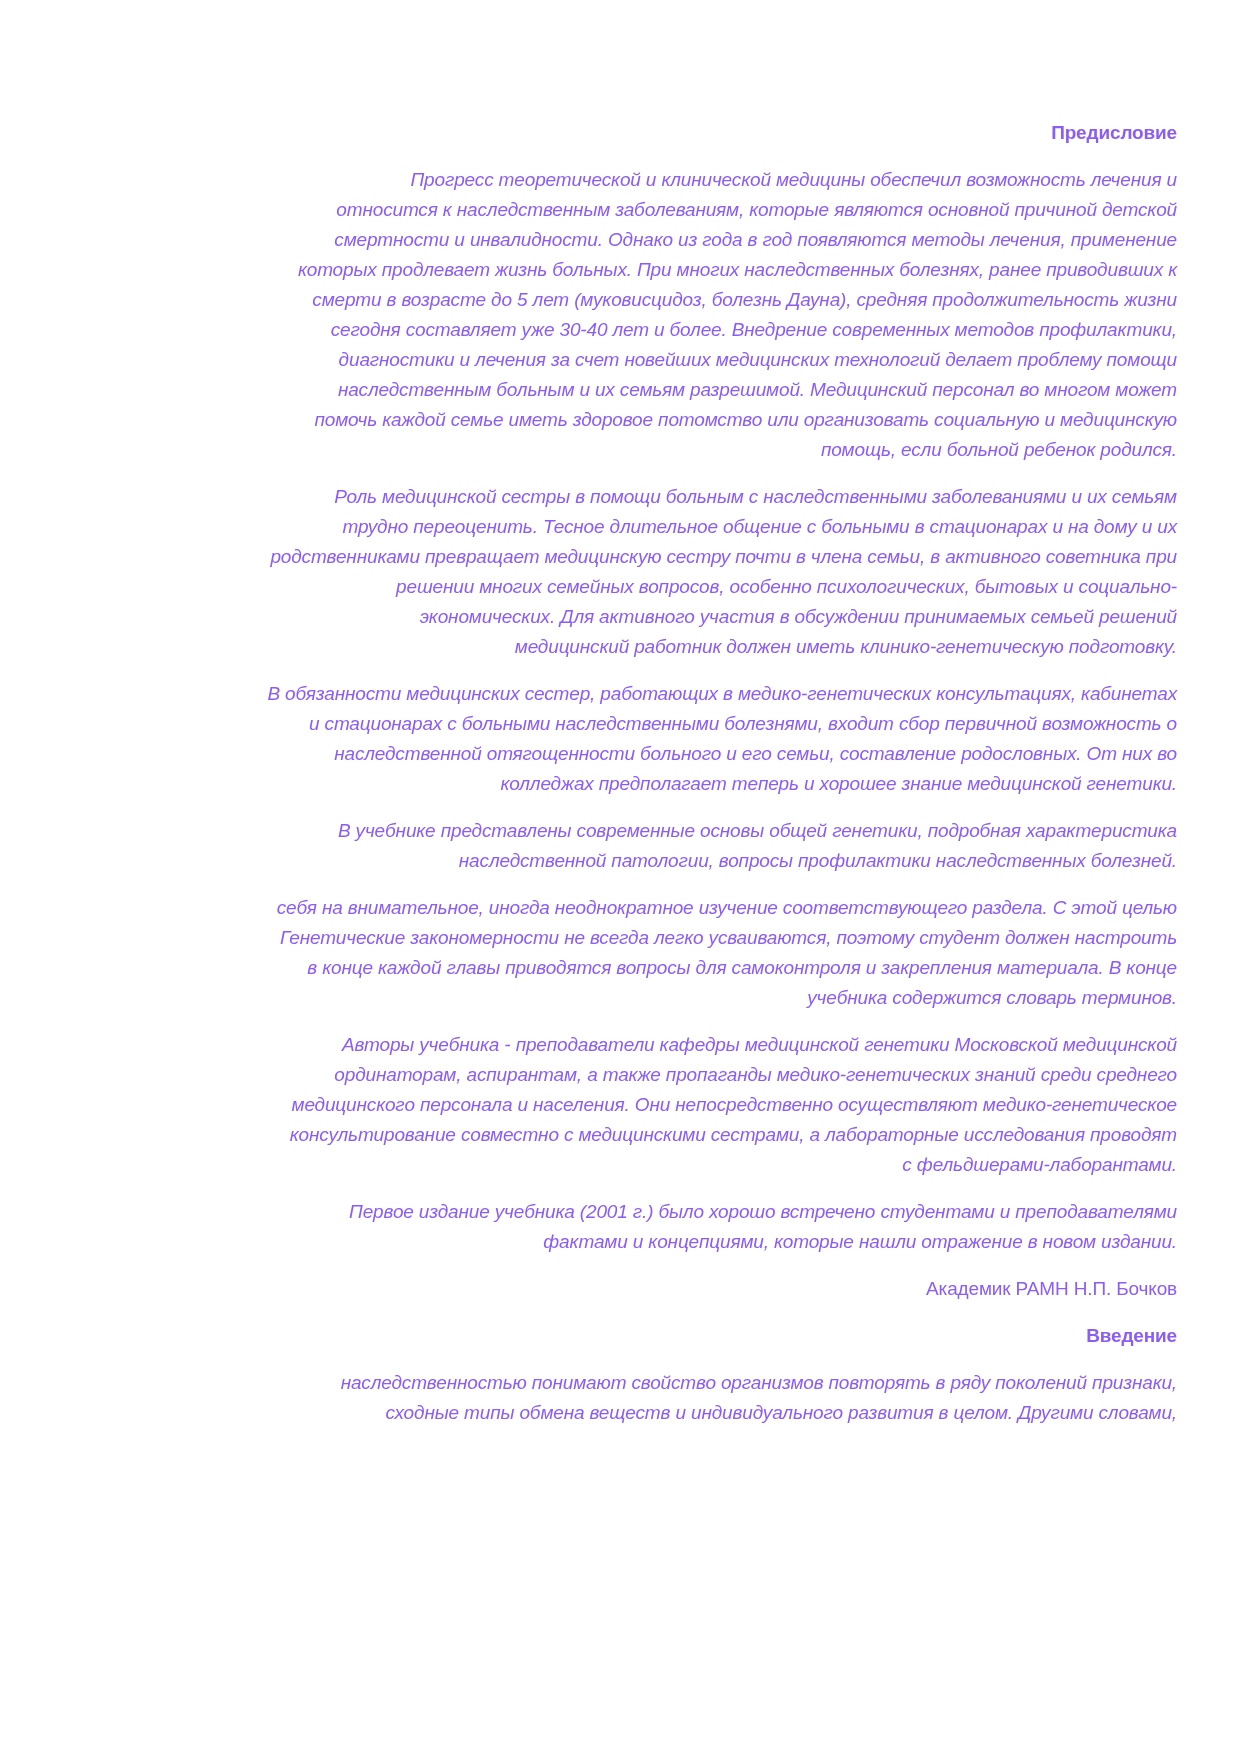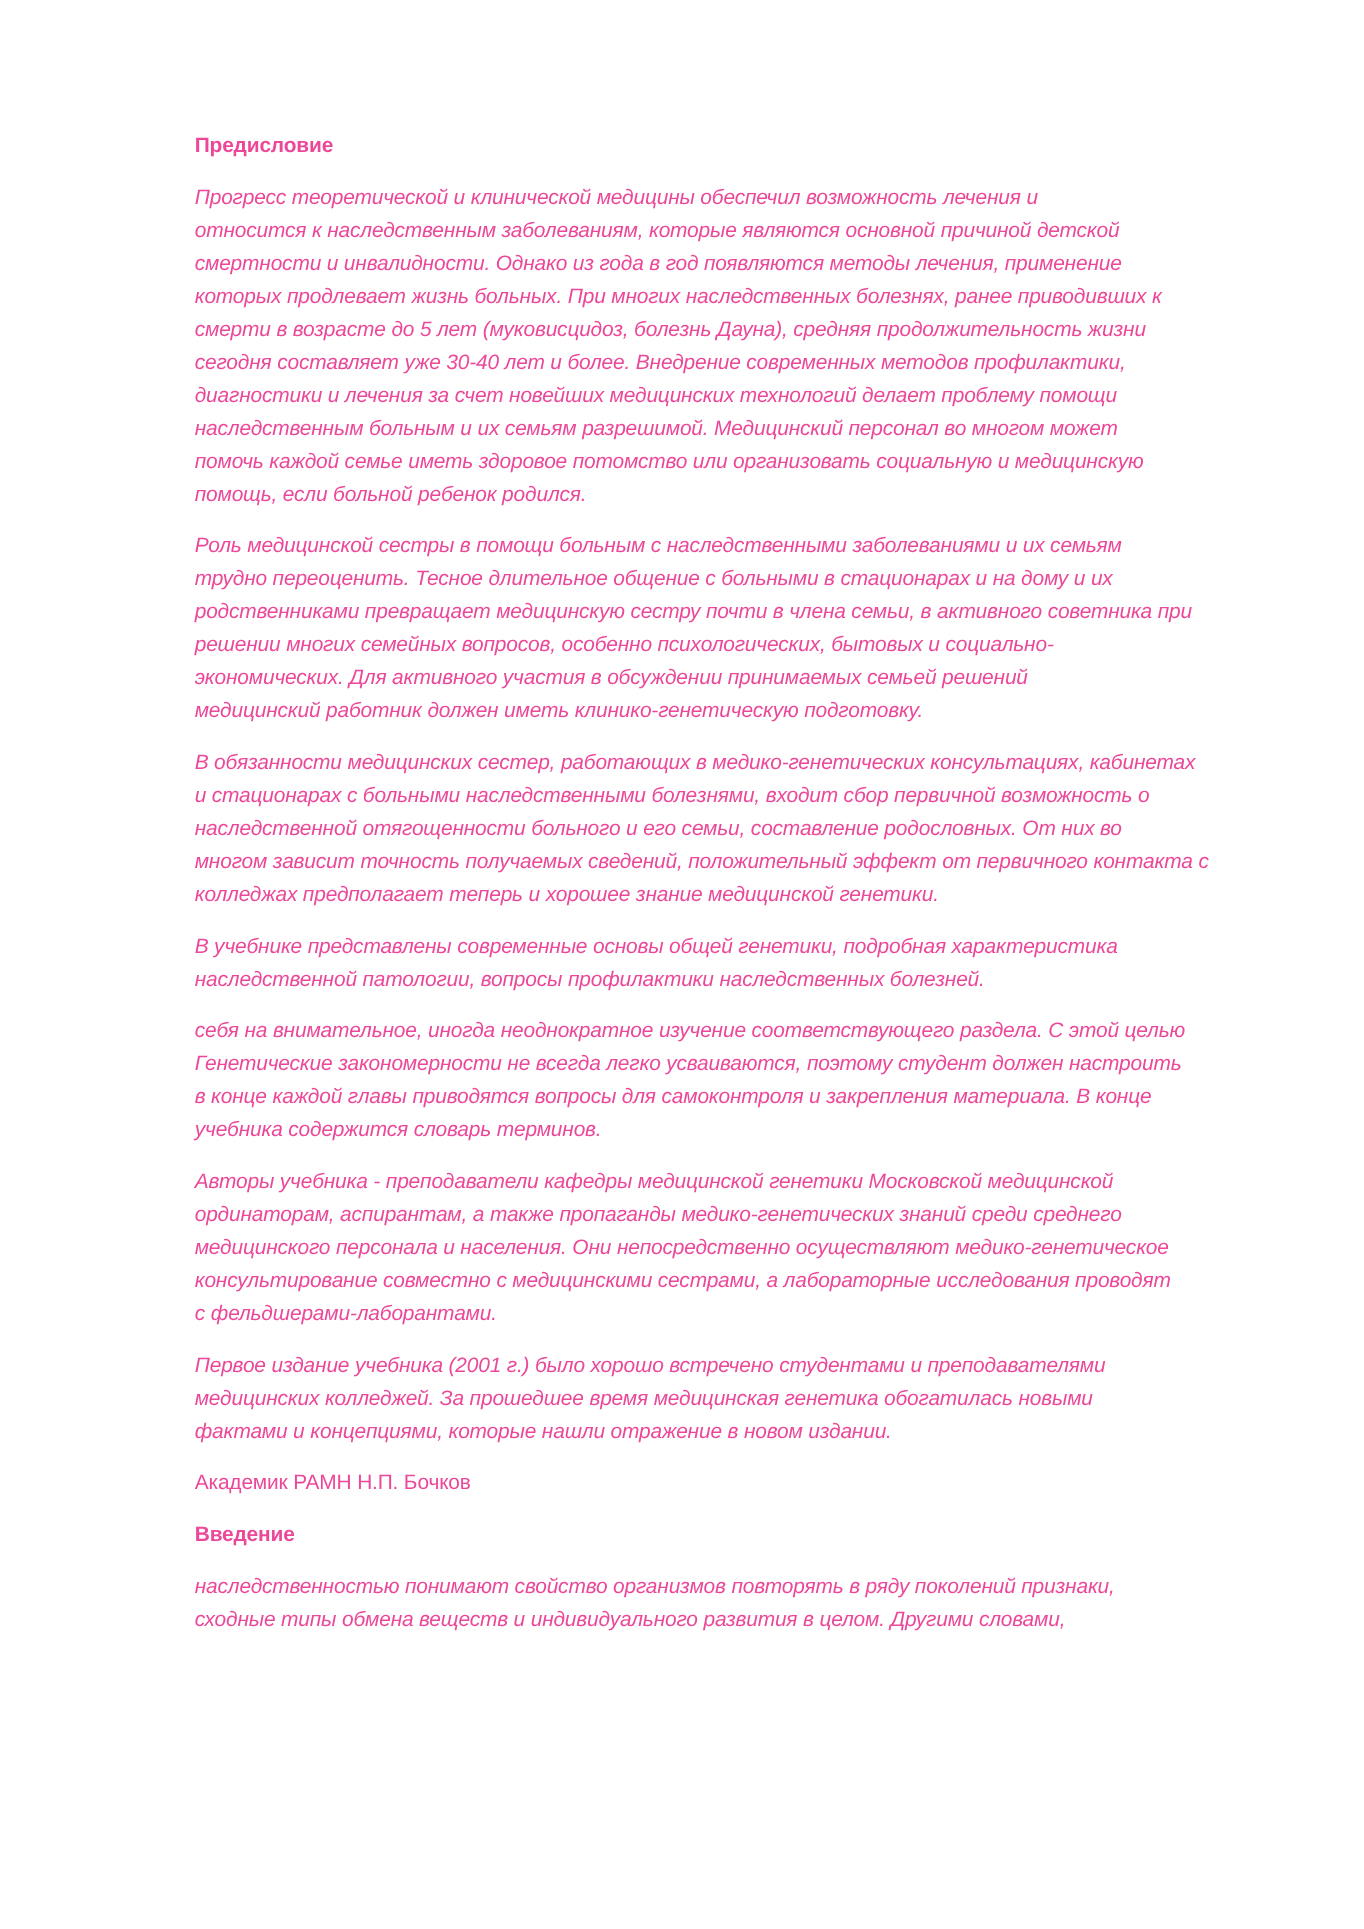--- a/index.html
+++ b/index.html
@@ -2,25 +2,26 @@
 <html><head>
 <meta charset="utf-8">
 <style>
   html, body { margin: 0; padding: 0; background: #ffffff; }
   body { width: 1240px; height: 1754px; position: relative; overflow: hidden; }
   .page {
     position: absolute;
     left: 177px;
     top: 118px;
     width: 1000px;
-    color: #ec4899;
+    color: #8b5cf6;
     font-family: "Liberation Sans", sans-serif;
     font-size: 19px;
     line-height: 30px;
     letter-spacing: -0.15px;
+    text-align: right;
   }
   .heading {
     font-weight: bold;
     margin: 0 0 17px 0;
     font-size: 19px;
     line-height: 30px;
   }
   .para {
     margin: 0 0 17px 0;
   }
@@ -53,21 +54,20 @@
     <span class="line">родственниками превращает медицинскую сестру почти в члена семьи, в активного советника при</span>
     <span class="line">решении многих семейных вопросов, особенно психологических, бытовых и социально-</span>
     <span class="line">экономических. Для активного участия в обсуждении принимаемых семьей решений</span>
     <span class="line">медицинский работник должен иметь клинико-генетическую подготовку.</span>
   </div>
 
   <div class="para">
     <span class="line">В обязанности медицинских сестер, работающих в медико-генетических консультациях, кабинетах</span>
     <span class="line">и стационарах с больными наследственными болезнями, входит сбор первичной возможность о</span>
     <span class="line">наследственной отягощенности больного и его семьи, составление родословных. От них во</span>
-    <span class="line">многом зависит точность получаемых сведений, положительный эффект от первичного контакта с</span>
     <span class="line">колледжах предполагает теперь и хорошее знание медицинской генетики.</span>
   </div>
 
   <div class="para">
     <span class="line">В учебнике представлены современные основы общей генетики, подробная характеристика</span>
     <span class="line">наследственной патологии, вопросы профилактики наследственных болезней.</span>
   </div>
 
   <div class="para">
     <span class="line">себя на внимательное, иногда неоднократное изучение соответствующего раздела. С этой целью</span>
@@ -79,21 +79,20 @@
   <div class="para">
     <span class="line">Авторы учебника - преподаватели кафедры медицинской генетики Московской медицинской</span>
     <span class="line">ординаторам, аспирантам, а также пропаганды медико-генетических знаний среди среднего</span>
     <span class="line">медицинского персонала и населения. Они непосредственно осуществляют медико-генетическое</span>
     <span class="line">консультирование совместно с медицинскими сестрами, а лабораторные исследования проводят</span>
     <span class="line">с фельдшерами-лаборантами.</span>
   </div>
 
   <div class="para">
     <span class="line">Первое издание учебника (2001 г.) было хорошо встречено студентами и преподавателями</span>
-    <span class="line">медицинских колледжей. За прошедшее время медицинская генетика обогатилась новыми</span>
     <span class="line">фактами и концепциями, которые нашли отражение в новом издании.</span>
   </div>
 
   <div class="signature">Академик РАМН Н.П. Бочков</div>
 
   <div class="heading">Введение</div>
 
   <div class="para">
     <span class="line">наследственностью понимают свойство организмов повторять в ряду поколений признаки,</span>
     <span class="line">сходные типы обмена веществ и индивидуального развития в целом. Другими словами,</span>

